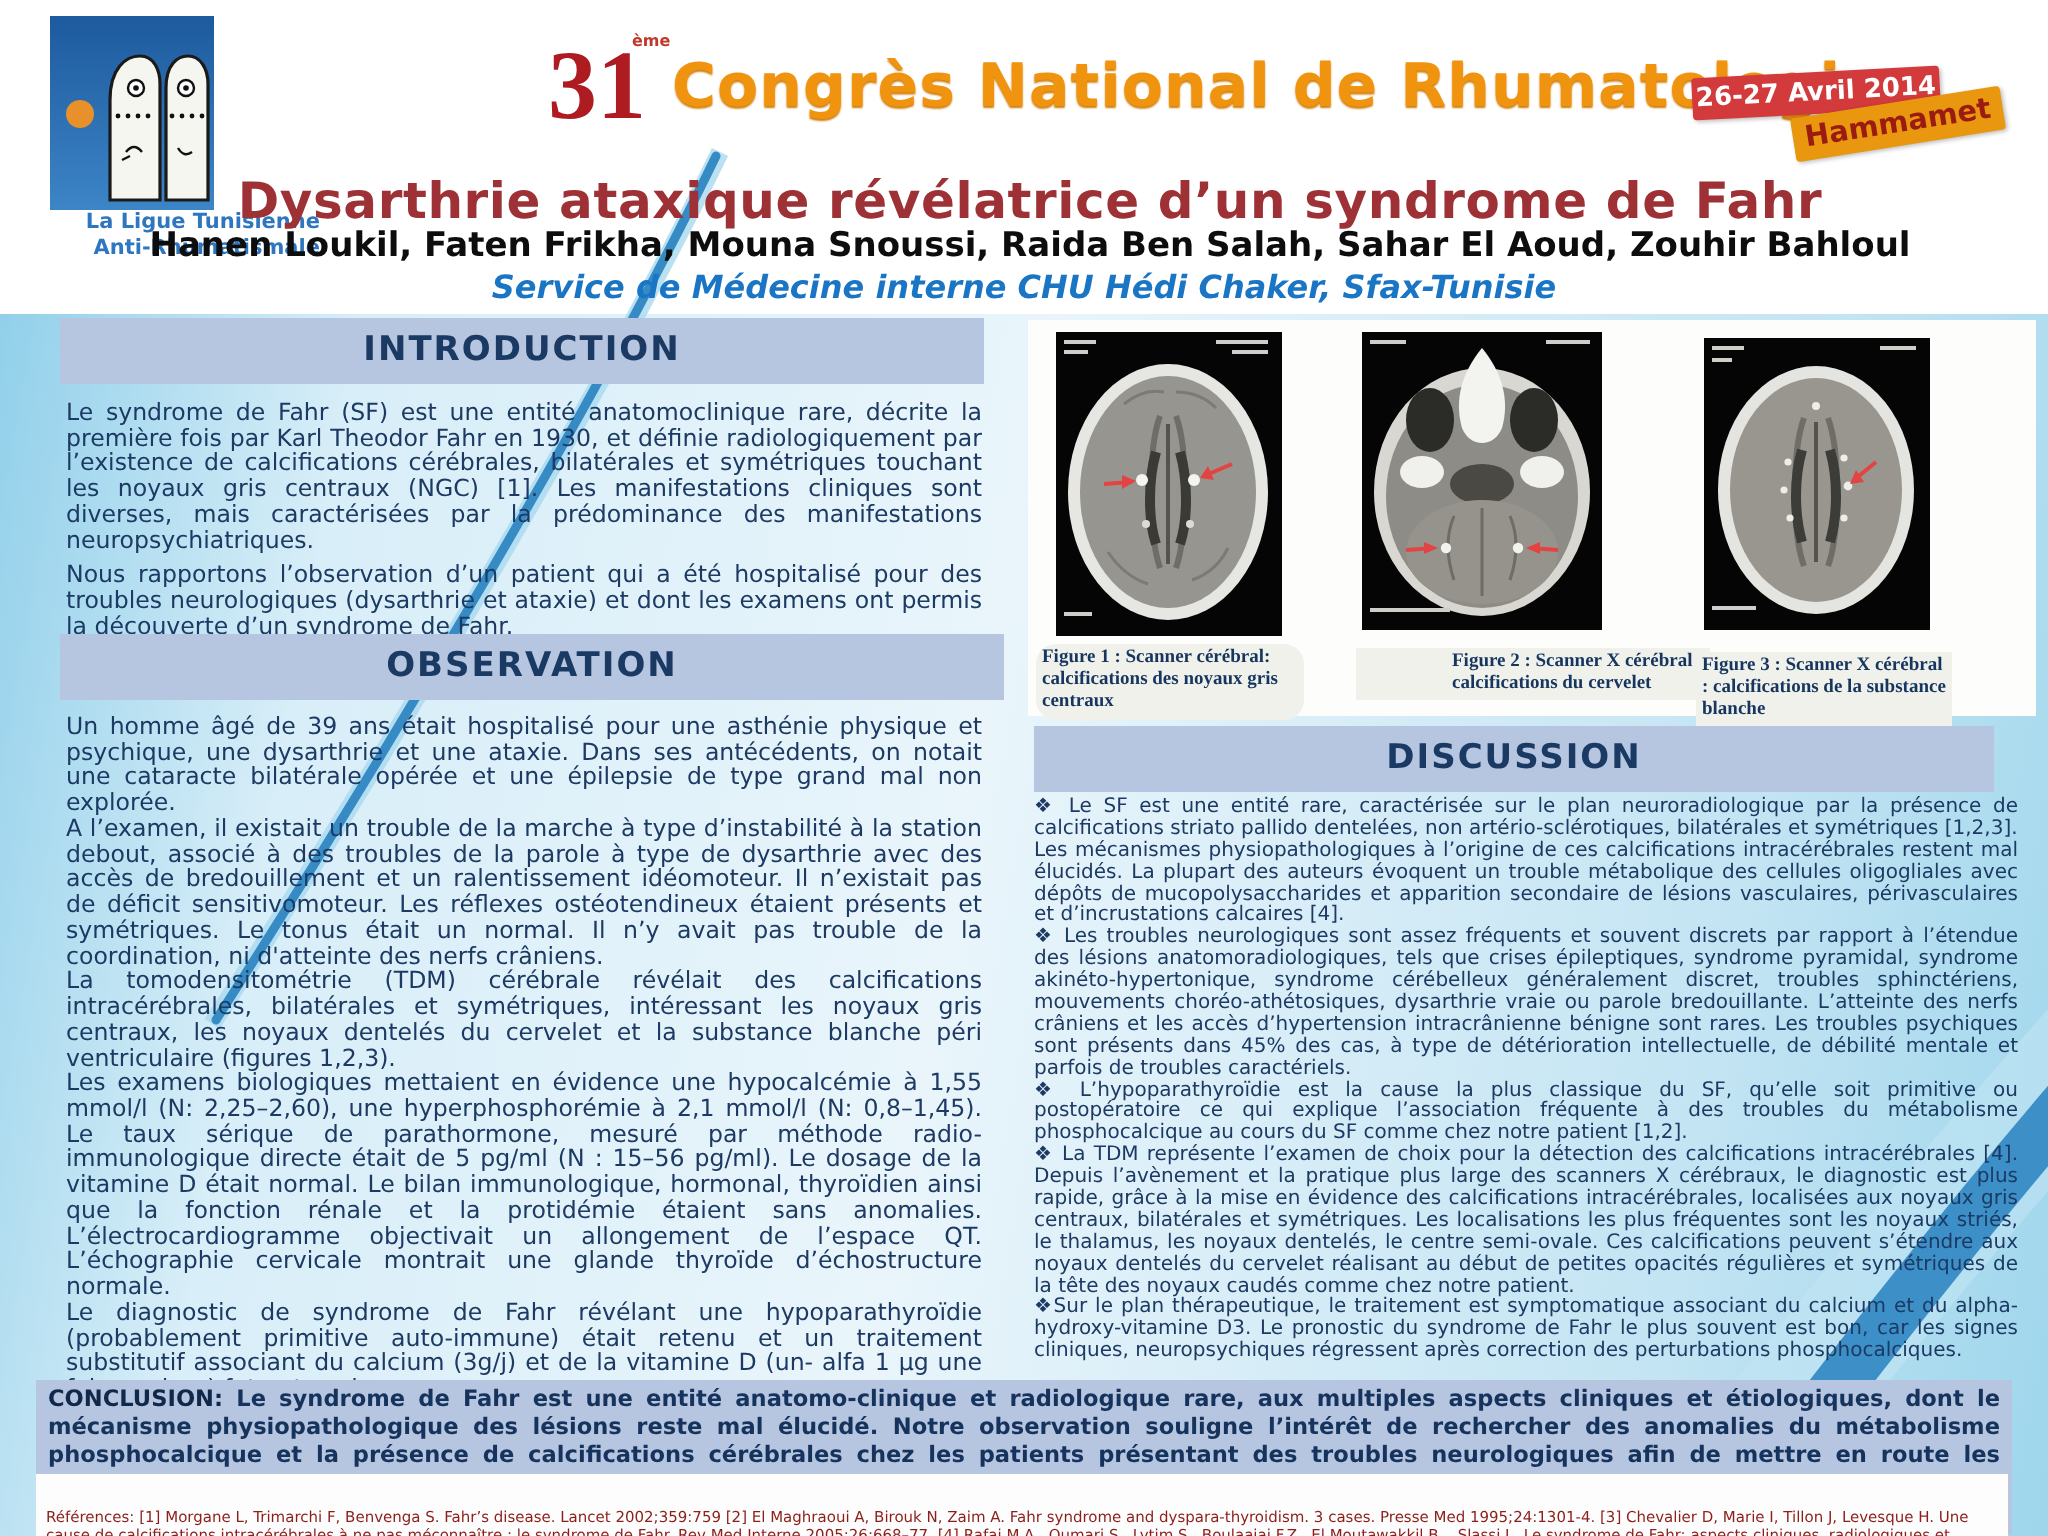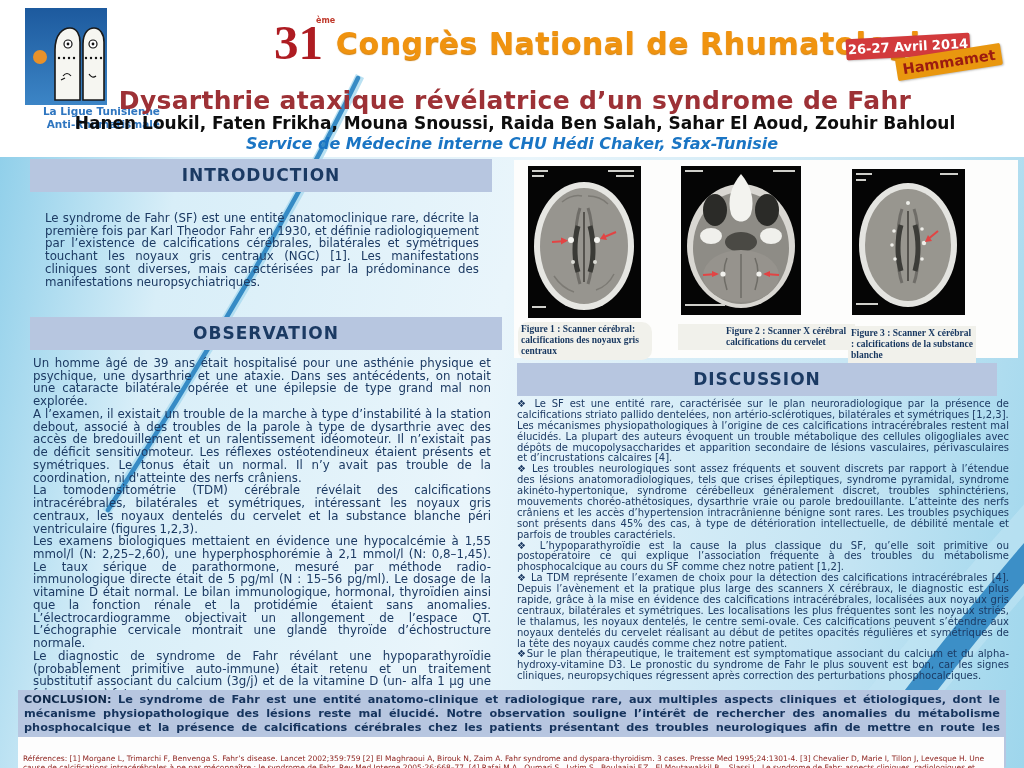--- a/index.html
+++ b/index.html
@@ -39,21 +39,21 @@
     font-weight:bold;font-style:italic;color:#1a75c4;}
 
   .section-bar{background:#b7c6e0;color:#1b3a63;font-weight:bold;font-size:17px;
     letter-spacing:1px;text-align:center;line-height:33px;height:33px;}
   .bar-intro{left:30px;top:159px;width:462px;}
   .bar-obs{left:30px;top:317px;width:472px;}
   .bar-disc{left:517px;top:363px;width:480px;}
 
   .body-text{font-size:11.8px;line-height:1.08;text-align:justify;color:#1c3a63;}
   .intro-text{left:33px;top:200px;width:458px;}
-  .intro-text p{margin:12px;}
+  .intro-text p{margin:0;}
   .intro-text p.gap{margin-top:5px;}
   .obs-text{left:33px;top:357px;width:458px;}
   .obs-text p{margin:0;}
 
   .fig-panel{left:514px;top:160px;width:504px;height:198px;background:#fdfdfc;}
   .fig-image{position:absolute;}
   .fig-caption{position:absolute;background:#f1f1eb;color:#16365f;
     font-family:"Liberation Serif",serif;font-weight:bold;font-size:9.5px;
     line-height:1.18;padding:2px 3px;text-align:left;}
 
@@ -124,20 +124,21 @@
   <div class="layer-content date-badge">26-27 Avril 2014</div>
   <div class="layer-content loc-badge">Hammamet</div>
 
   <div class="layer-content authors">Hanen Loukil, Faten Frikha, Mouna Snoussi, Raida Ben Salah, Sahar El Aoud,  Zouhir Bahloul</div>
   <div class="layer-content main-title">Dysarthrie ataxique révélatrice d’un syndrome de Fahr</div>
   <div class="layer-content affiliation">Service de Médecine interne CHU Hédi Chaker, Sfax-Tunisie</div>
 
   <div class="layer-content section-bar bar-intro">INTRODUCTION</div>
   <div class="layer-content body-text intro-text">
     <p>Le syndrome de Fahr (SF) est  une entité anatomoclinique rare, décrite la première fois par Karl Theodor Fahr en 1930, et définie radiologiquement par l’existence de calcifications cérébrales, bilatérales et symétriques touchant les noyaux gris centraux (NGC) [1]. Les manifestations cliniques sont diverses, mais caractérisées par la prédominance des manifestations neuropsychiatriques.</p>
+    <p class="gap">Nous rapportons l’observation d’un patient qui a été hospitalisé pour des troubles neurologiques (dysarthrie et ataxie) et dont les examens ont permis la découverte d’un syndrome de Fahr.</p>
   </div>
 
   <div class="layer-content section-bar bar-obs">OBSERVATION</div>
   <div class="layer-content body-text obs-text">
     <p>Un homme âgé de 39 ans était hospitalisé pour une asthénie physique et psychique, une dysarthrie et une ataxie. Dans ses antécédents, on notait une cataracte bilatérale opérée et une épilepsie de type grand mal non explorée.</p>
     <p>A l’examen, il existait un trouble de la marche à type d’instabilité à la station debout, associé à des troubles de la parole à type de dysarthrie avec des accès de bredouillement et un ralentissement idéomoteur.  Il n’existait pas de déficit sensitivomoteur. Les réflexes ostéotendineux étaient présents et symétriques. Le tonus était un normal. Il n’y avait pas  trouble de la coordination, ni d'atteinte des nerfs crâniens.</p>
     <p>La tomodensitométrie (TDM) cérébrale révélait des calcifications intracérébrales, bilatérales et symétriques, intéressant les noyaux gris centraux, les noyaux dentelés du cervelet et la substance blanche péri ventriculaire (figures 1,2,3).</p>
     <p>Les examens biologiques mettaient en évidence une  hypocalcémie à 1,55 mmol/l (N: 2,25–2,60), une hyperphosphorémie à 2,1 mmol/l (N: 0,8–1,45).  Le taux sérique de parathormone, mesuré par méthode radio-immunologique directe était de 5 pg/ml (N : 15–56 pg/ml). Le dosage de la vitamine D était  normal. Le bilan immunologique, hormonal, thyroïdien ainsi que la fonction rénale et la protidémie étaient sans anomalies. L’électrocardiogramme objectivait un allongement de l’espace QT. L’échographie cervicale montrait une glande thyroïde d’échostructure normale.</p>
     <p>Le diagnostic de syndrome de Fahr révélant une hypoparathyroïdie (probablement primitive auto-immune) était retenu et un traitement substitutif associant du calcium (3g/j) et de la vitamine D  (un- alfa 1 µg  une fois  par jour) fut entrepris.</p>
     <p>L’évolution à quatre mois était marquée par une amélioration biologique  mais avec persistance des troubles neurologiques. Au scanner X cérébral de contrôle, les images radiologiques étaient inchangées.</p>

